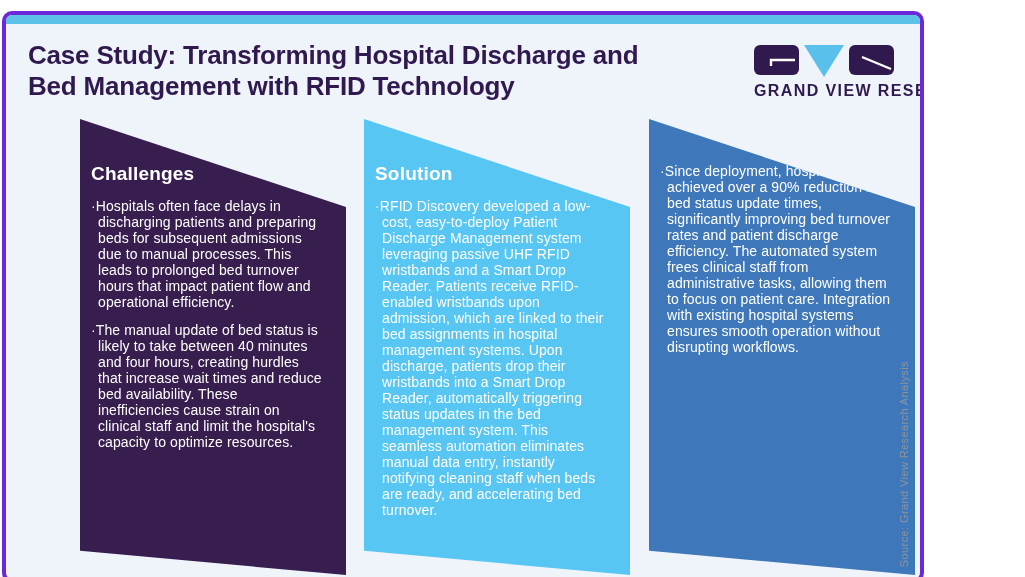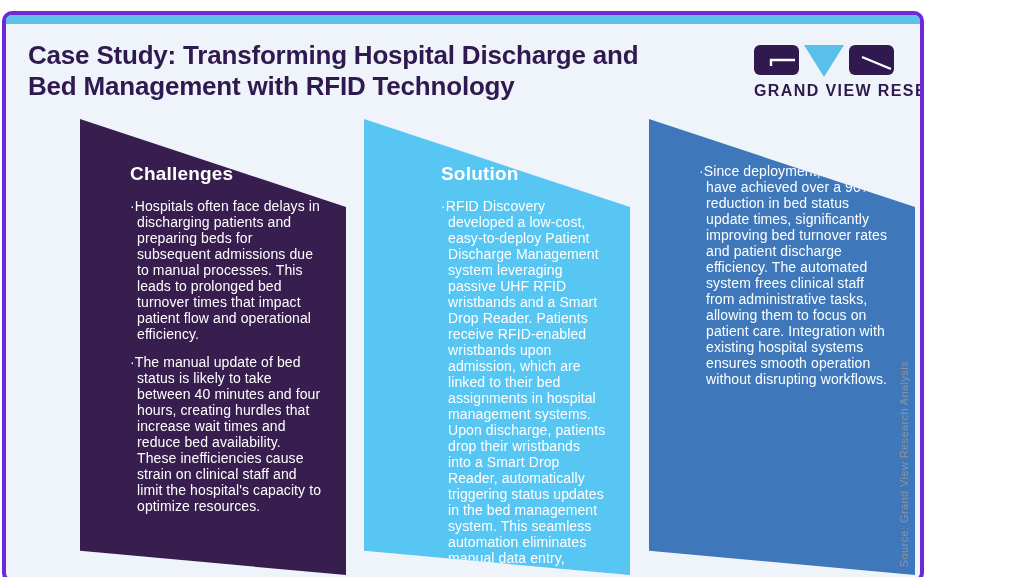--- a/index.html
+++ b/index.html
@@ -22,21 +22,21 @@
   .logo-tri { width: 0; height: 0; border-left: 20px solid transparent; border-right: 20px solid transparent; margin: 0 2px; }
   .logo-text { margin-top: 4px; text-align: center; font-size: 16px; font-weight: bold; letter-spacing: 1.4px; white-space: nowrap; }
   
   .panel {
     position: absolute; top: 104px; width: 266px; height: 456px; color: #ffffff;
     clip-path: polygon(0 0, 100% 19.3%, 100% 100%, 0 94.7%);
   }
   .panel-1 { left: 74px; }
   .panel-2 { left: 358px; }
   .panel-3 { left: 643px; }
-  .panel-inner { padding: 44px 24px 0 11px; margin-left: 39px; }
+  .panel-inner { padding: 44px 24px 0 11px; }
   .panel-heading { font-size: 19px; font-weight: bold; line-height: 22px; margin-bottom: 13px; letter-spacing: 0.2px; }
   .panel-bullets { list-style: none; font-size: 14px; line-height: 16px; letter-spacing: 0.1px; }
   .panel-bullets li { padding-left: 7px; text-indent: -7px; margin-bottom: 12px; }
   .panel-bullets li::before { content: "\00B7 "; }
   
   .source {
     position: absolute; right: 10px; bottom: 12px;
     writing-mode: vertical-rl; transform: rotate(180deg);
     font-size: 11px; letter-spacing: 0.4px; color: #8d949c; white-space: nowrap;
   }
@@ -65,27 +65,27 @@
         </svg>
       </div>
     </div>
     <div class="logo-text" style="color: rgb(48, 25, 78);">GRAND VIEW RESEARCH</div>
   </div>
 
   <div class="panel panel-1" style="background-color: rgb(56, 29, 79);">
     <div class="panel-inner">
       <h2 class="panel-heading">Challenges</h2>
       <ul class="panel-bullets">
-          <li>Hospitals often face delays in discharging patients and preparing beds for subsequent admissions due to manual processes. This leads to prolonged bed turnover times that impact patient flow and operational efficiency.</li>
+          <li>Hospitals often face delays in discharging patients and preparing beds for subsequent admissions due to manual processes. This leads to prolonged bed turnover hours that impact patient flow and operational efficiency.</li>
           <li>The manual update of bed status is likely to take between 40 minutes and four hours, creating hurdles that increase wait times and reduce bed availability. These inefficiencies cause strain on clinical staff and limit the hospital's capacity to optimize resources.</li>
         </ul>
     </div>
   </div>
 
-  <div class="panel panel-2" style="background-color: rgb(88, 198, 242); padding-left: 27px;">
+  <div class="panel panel-2" style="background-color: rgb(88, 198, 242);">
     <div class="panel-inner">
       <h2 class="panel-heading">Solution</h2>
       <ul class="panel-bullets">
           <li>RFID Discovery developed a low-cost, easy-to-deploy Patient Discharge Management system leveraging passive UHF RFID wristbands and a Smart Drop Reader. Patients receive RFID-enabled wristbands upon admission, which are linked to their bed assignments in hospital management systems. Upon discharge, patients drop their wristbands into a Smart Drop Reader, automatically triggering status updates in the bed management system. This seamless automation eliminates manual data entry, instantly notifying cleaning staff when beds are ready, and accelerating bed turnover.</li>
         </ul>
     </div>
   </div>
 
   <div class="panel panel-3" style="background-color: rgb(62, 120, 186);">
     <div class="panel-inner">

